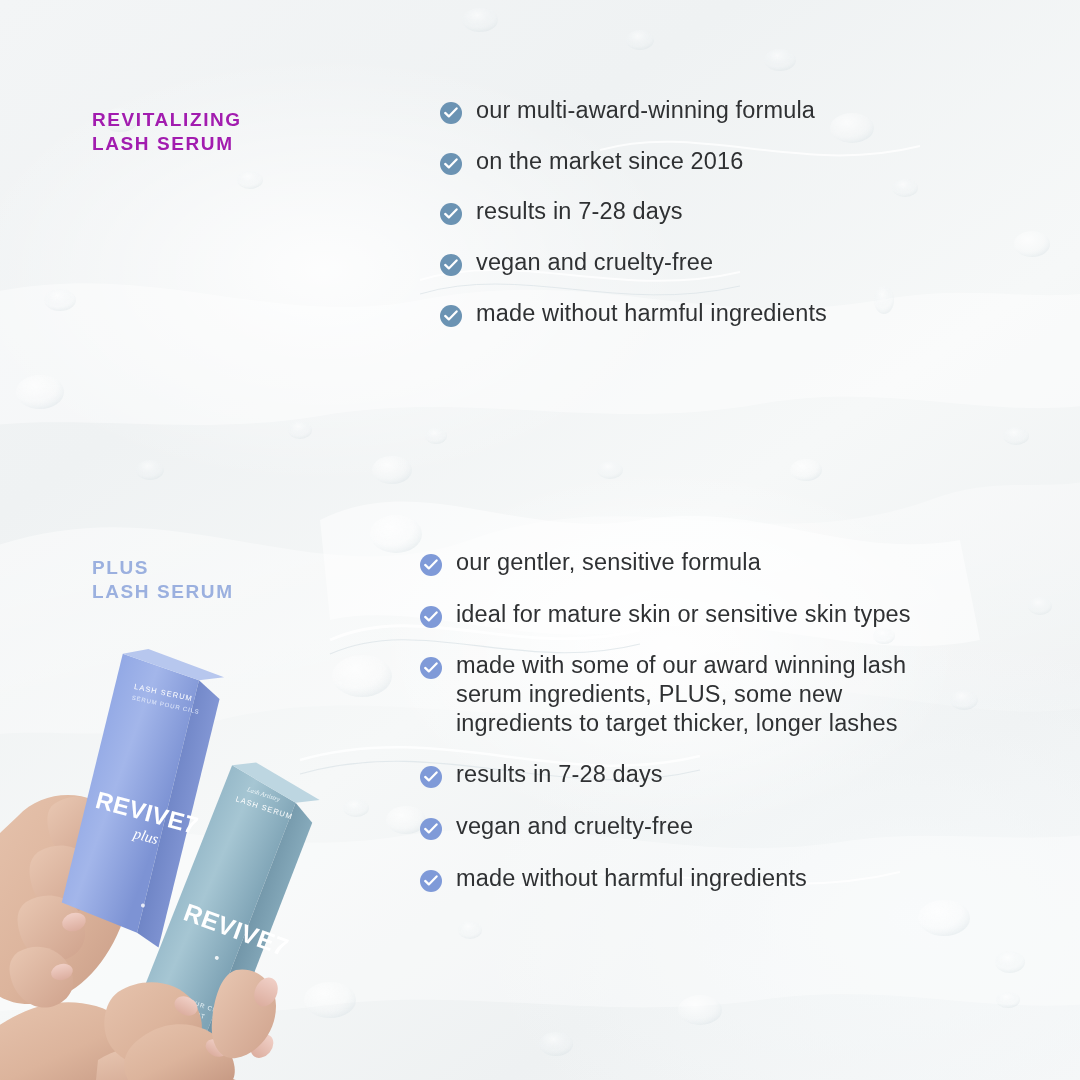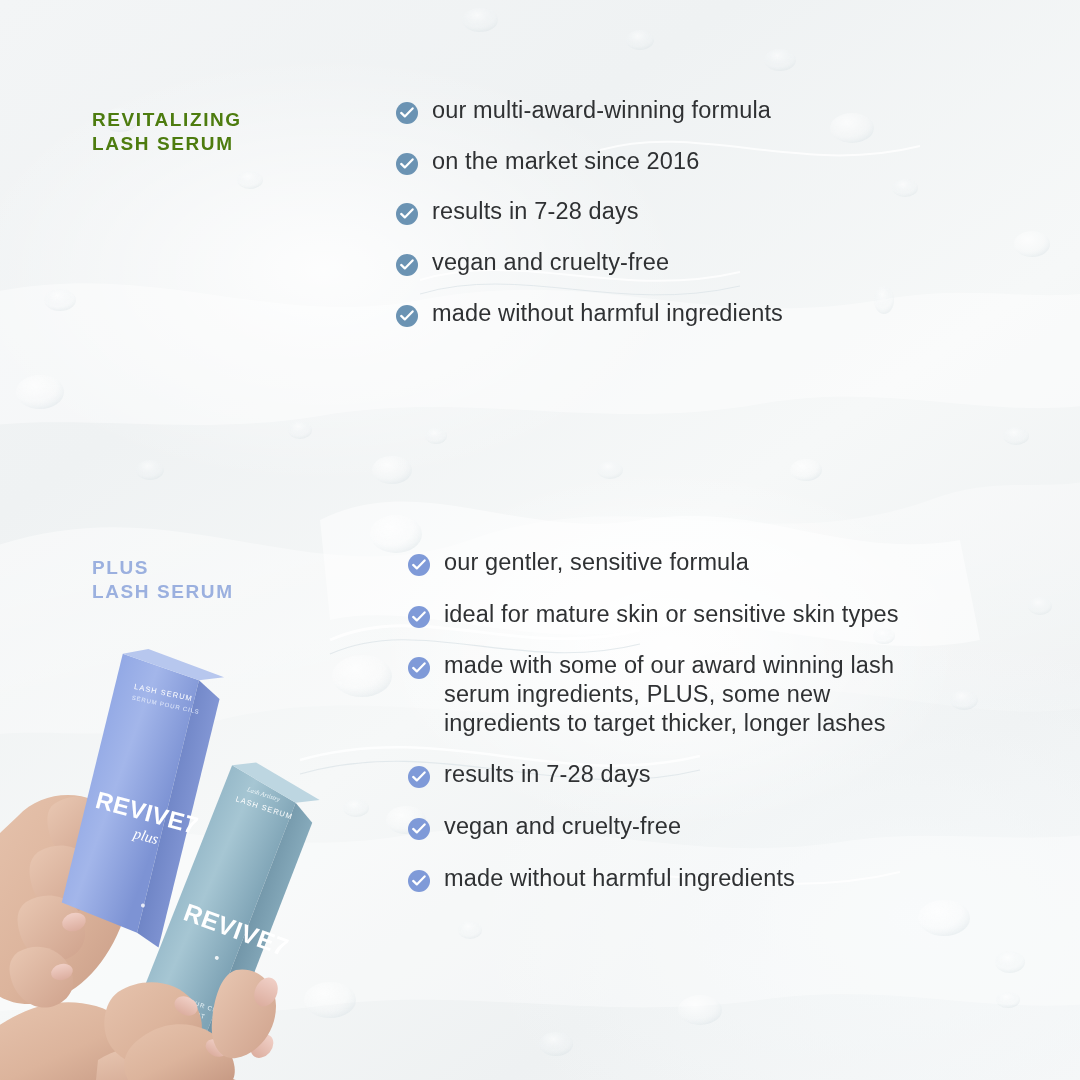--- a/index.html
+++ b/index.html
@@ -28,31 +28,31 @@
   
   .heading {
     position: absolute;
     font-weight: 700;
     letter-spacing: 1.6px;
     line-height: 1.28;
     text-transform: uppercase;
     font-size: 19px;
     white-space: pre-line;
   }
-  #heading-1 { left: 92px; top: 108px; color: #4d7c0f; }
+  #heading-1 { left: 92px; top: 108px; color: #a21caf; }
   #heading-2 { left: 92px; top: 556px; color: #9bb0df; }
 
   .list {
     position: absolute;
     margin: 0; padding: 0;
     list-style: none;
     width: 520px;
   }
-  #list-1 { left: 396px; top: 96px; }
-  #list-2 { left: 408px; top: 548px; }
+  #list-1 { left: 440px; top: 96px; }
+  #list-2 { left: 420px; top: 548px; }
 
   .list li {
     display: flex;
     align-items: flex-start;
     margin-bottom: 22px;
   }
   #list-2 li { margin-bottom: 23px; }
 
   .check {
     flex: 0 0 auto;

